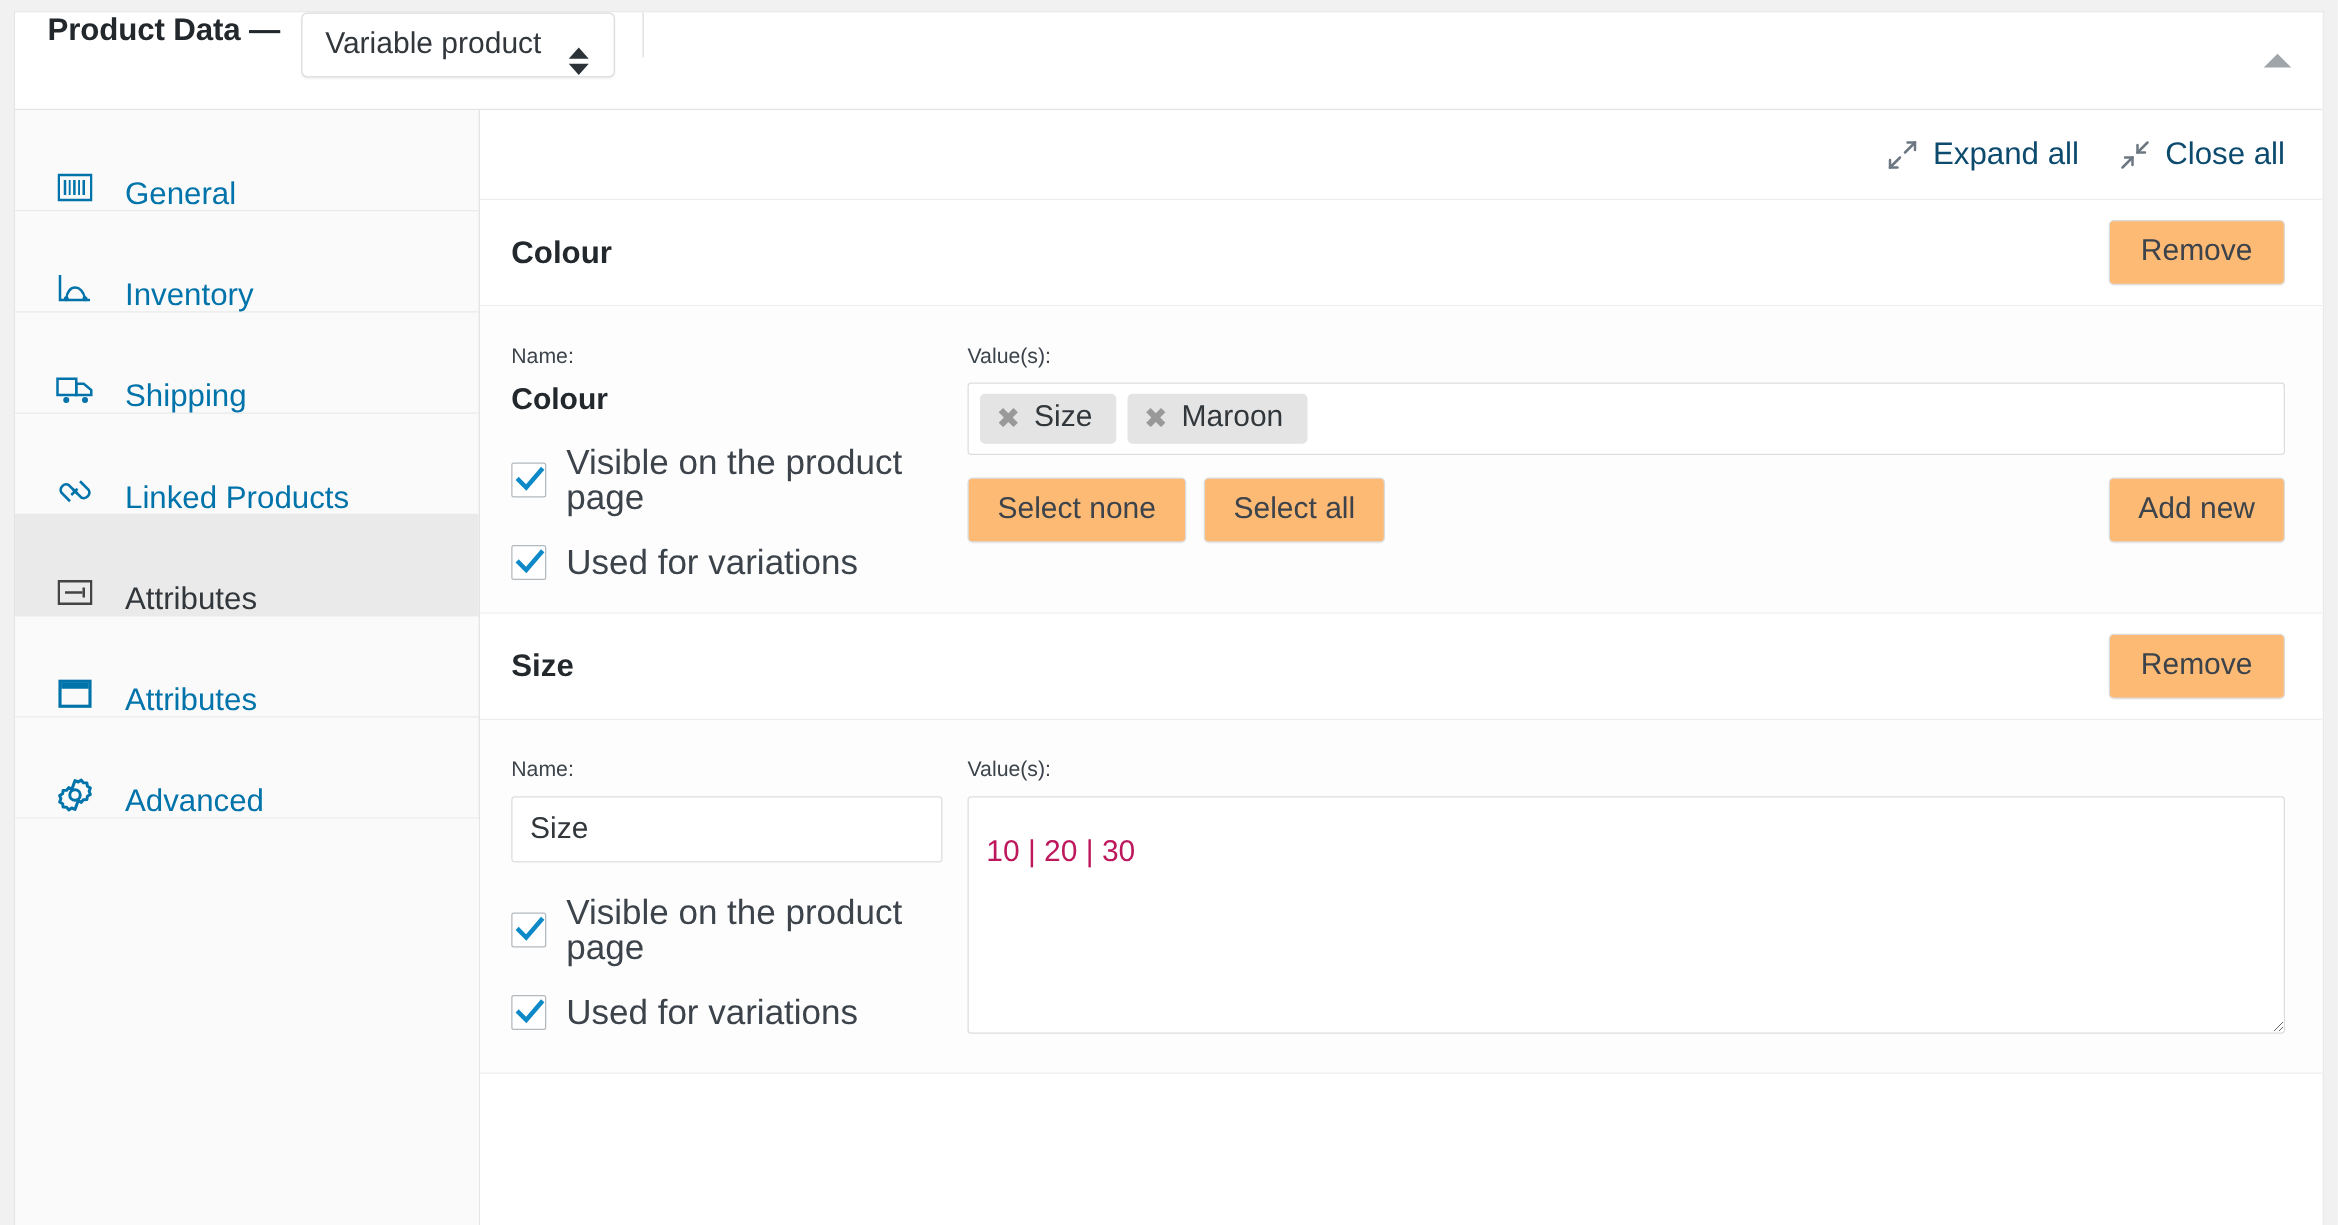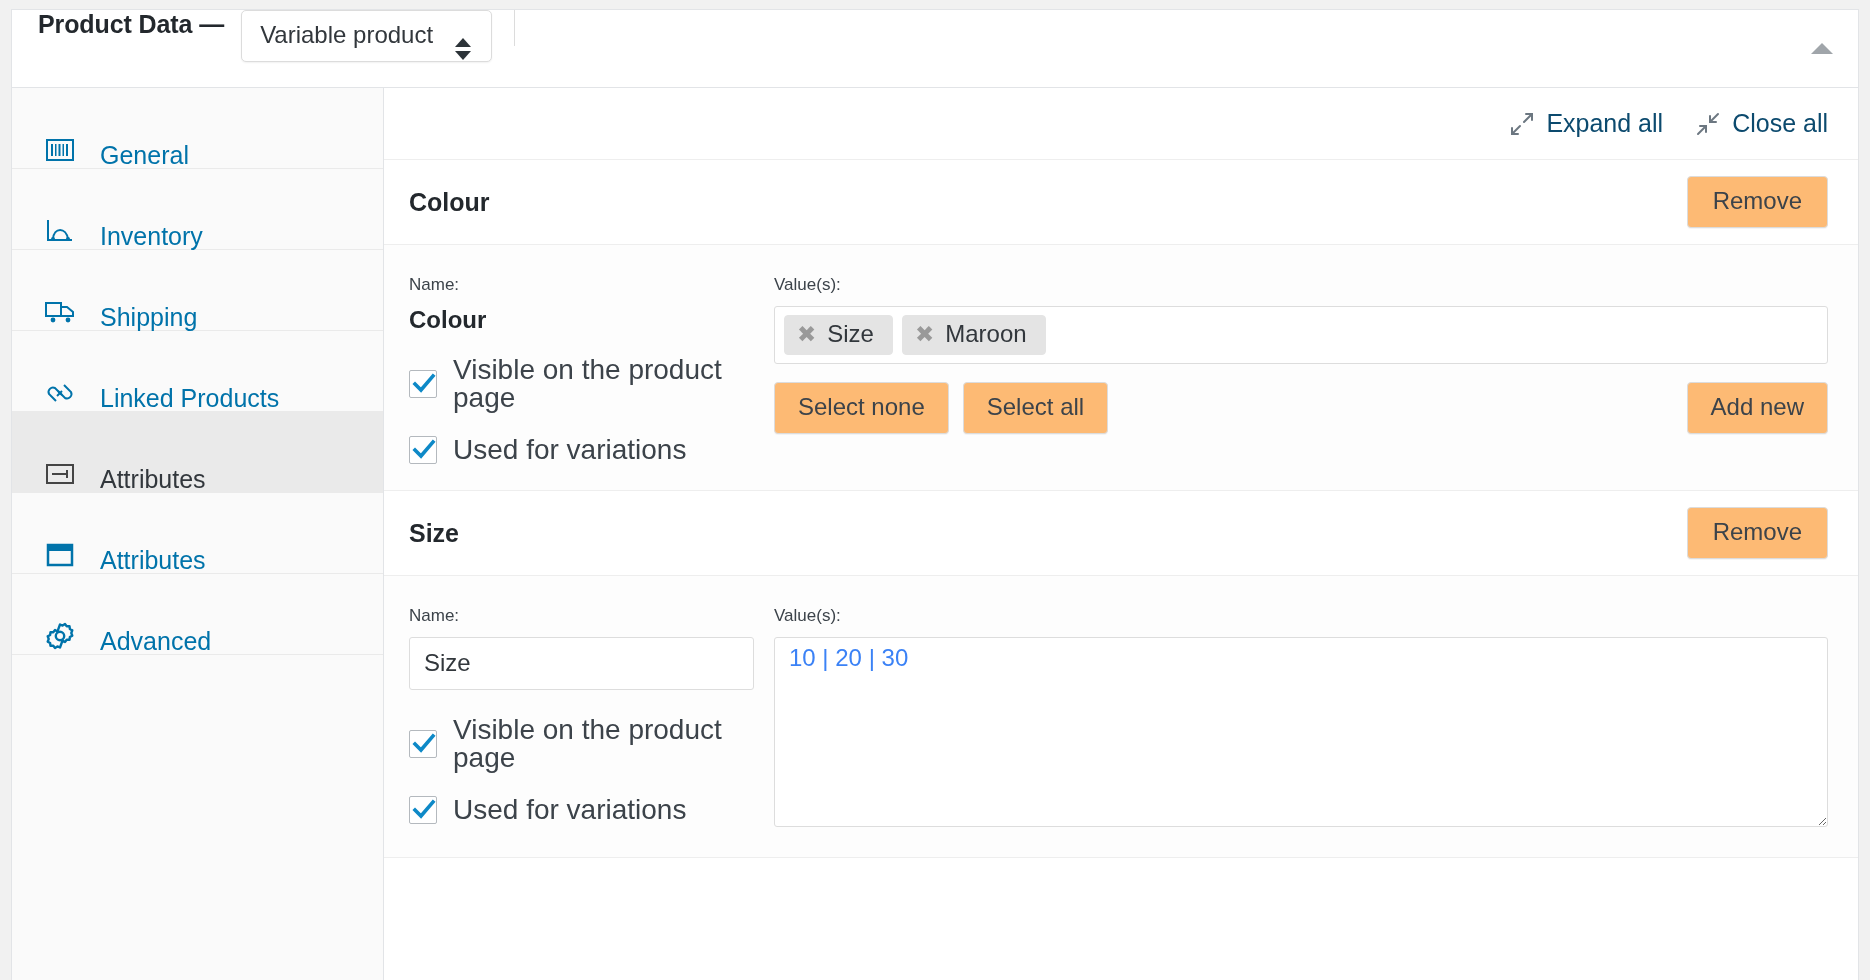--- a/index.html
+++ b/index.html
@@ -284,26 +284,26 @@
   .value-actions {
     display: flex;
     align-items: center;
     justify-content: space-between;
   }
   .value-actions .left { display: flex; gap: 14px; }
 
   textarea.values-area {
     font-family: "Liberation Sans", sans-serif;
     font-size: 24px;
-    color: #3b82f6;
+    color: #be185d;
     width: 100%;
     height: 190px;
     border: 1px solid #ddd;
     border-radius: 3px;
-    padding: 4px 14px;
+    padding: 28px 14px;
     background: #fff;
     outline: none;
     resize: vertical;
     line-height: 1.35;
   }
 </style>
 </head>
 <body>
 
 <div id="screen">

